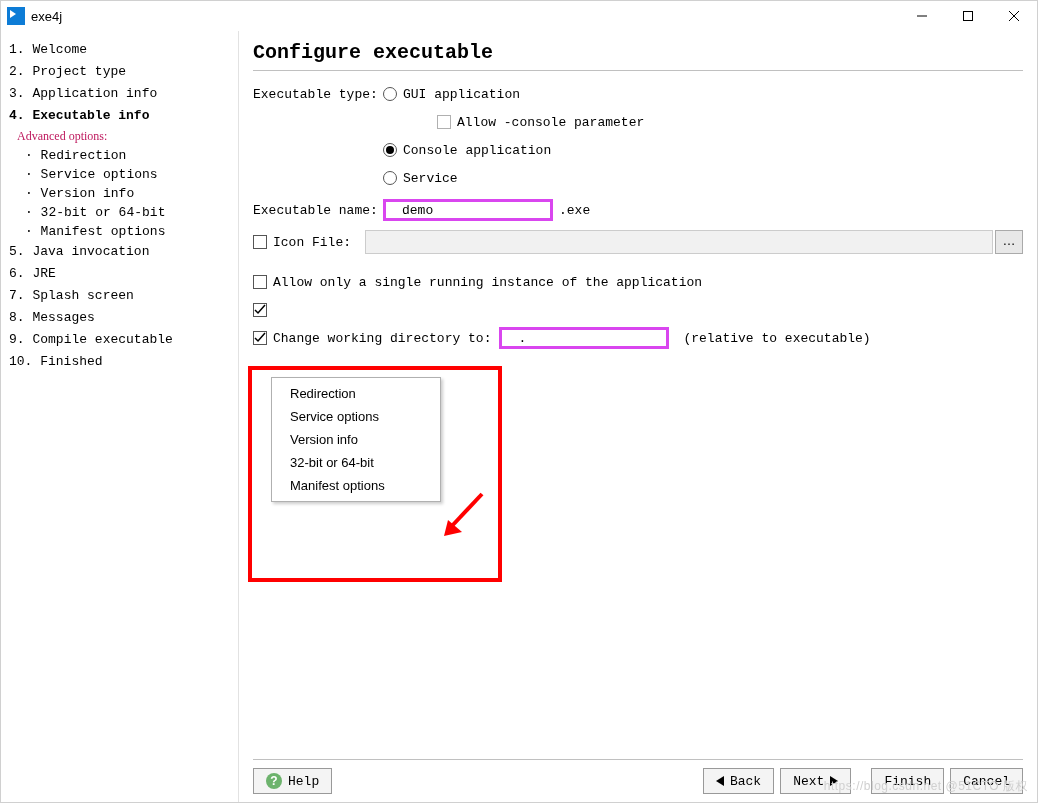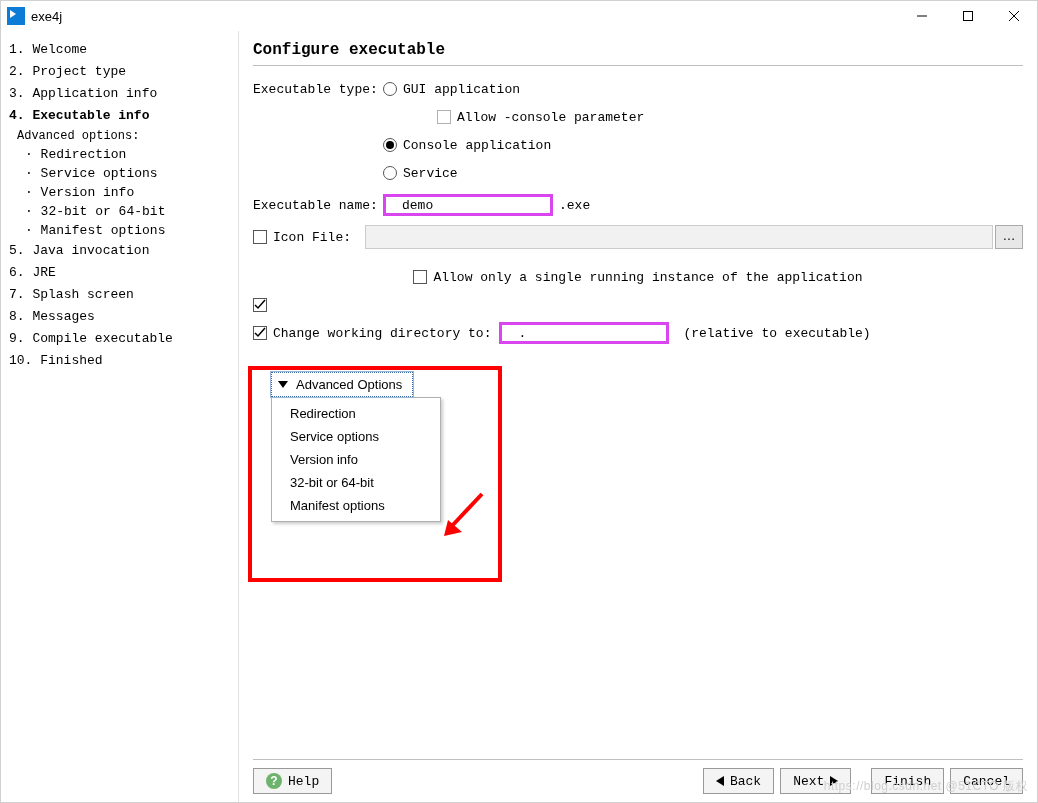--- a/index.html
+++ b/index.html
@@ -21,26 +21,26 @@
   .title-text { font-family: "Segoe UI", sans-serif; font-size: 13px; }
   .win-controls { margin-left: auto; display:flex; }
   .win-btn { width: 46px; height: 30px; display:flex; align-items:center; justify-content:center; font-family:"Segoe UI",sans-serif; font-size:13px; }
   .win-btn svg { display:block; }
   .client { display:flex; height: calc(100% - 30px); }
 
   
   .sidebar { width: 238px; flex: 0 0 238px; padding: 8px 6px 6px 6px; background:#fff; border-right:1px solid #e2e2e2; position:relative; }
   .nav-item { padding: 2px 0 2px 2px; font-family: "Courier New", monospace; font-size: 13px; color:#000; white-space:nowrap; line-height: 18px;}
   .nav-item.active { font-weight: bold; }
-  .nav-group-label { color:#000000; font-family:Liberation Mono, monospace; font-size:12px; padding: 2px 0 2px 10px; }
+  .nav-group-label { color:#be185d; font-family:Liberation Serif, serif; font-size:12px; padding: 2px 0 2px 10px; }
   .nav-sub { padding: 2px 0 2px 18px; font-size:13px; }
 
   
   .main { flex:1; padding: 8px 14px 4px 14px; position:relative; display:flex; flex-direction:column; }
-  .main-heading { font-family:"Courier New",monospace; font-size:16px; font-weight:bold; padding: 2px 0 6px 0; border-bottom:1px solid #c0c0c0; }
+  .main-heading { font-family:"Courier New",monospace; font-size:20px; font-weight:bold; padding: 2px 0 6px 0; border-bottom:1px solid #c0c0c0; }
   .form { margin-top: 10px; font-family: "Courier New", monospace; font-size: 13px; }
   .row { display:flex; align-items:center; min-height:28px; padding: 0 0 2px 0; }
   .label-col { width: 130px; flex:0 0 130px; }
   .radio, .checkbox { width:14px; height:14px; border:1px solid #555; display:inline-block; vertical-align:middle; margin-right:6px; position:relative; flex: 0 0 auto;}
   .radio { border-radius:50%; }
   .radio.checked::after { content:""; position:absolute; left:2px; top:2px; width:8px; height:8px; border-radius:50%; background:#000; }
   .checkbox.checked::after { content:""; position:absolute; left:1px; top:-2px; font-family:"Segoe UI",sans-serif; }
   .checkbox.checked svg { position:absolute; left:0; top:0; }
   .disabled { color:#000000; }
   .disabled .checkbox { border-color:#b0b0b0;}
@@ -153,21 +153,21 @@
         </div>
 
         <div class="row" style="margin-top:4px;">
           <span class="checkbox"></span>
           <span class="opt-label">Icon File:</span>
           <span style="width:14px;"></span>
           <div class="icon-field"></div>
           <div class="icon-btn">…</div>
         </div>
 
-        <div class="row" style="margin-top:12px;justify-content:center;">
+        <div class="row" style="margin-top:12px;">
           <span class="checkbox"></span>
           <span class="opt-label">Allow only a single running instance of the application</span>
         </div>
         <div class="row">
           <span class="checkbox checked">
             <svg width="12" height="12">
                 <polyline points="1,6 4,9 11,1" fill="none" stroke="#000" stroke-width="1.5"></polyline>
               </svg>
           </span>
         </div>
@@ -177,24 +177,20 @@
                 <polyline points="1,6 4,9 11,1" fill="none" stroke="#000" stroke-width="1.5"></polyline>
               </svg>
           </span>
           <span class="opt-label">Change working directory to:</span>
           <span style="width:8px;"></span>
           <input class="text-input dotdir" value="." style="">
           <span style="margin-left:14px;">(relative to executable)</span>
         </div>
 
         <div style="margin-top:24px; margin-left:18px;">
-          <div class="adv-button">
-            <span class="adv-tri"></span>
-            <span>Advanced Options</span>
-          </div>
           <div class="adv-menu">
             <div class="adv-item">Redirection</div>
             <div class="adv-item">Service options</div>
             <div class="adv-item">Version info</div>
             <div class="adv-item">32-bit or 64-bit</div>
             <div class="adv-item">Manifest options</div>
           </div>
         </div>
       </div>
 

